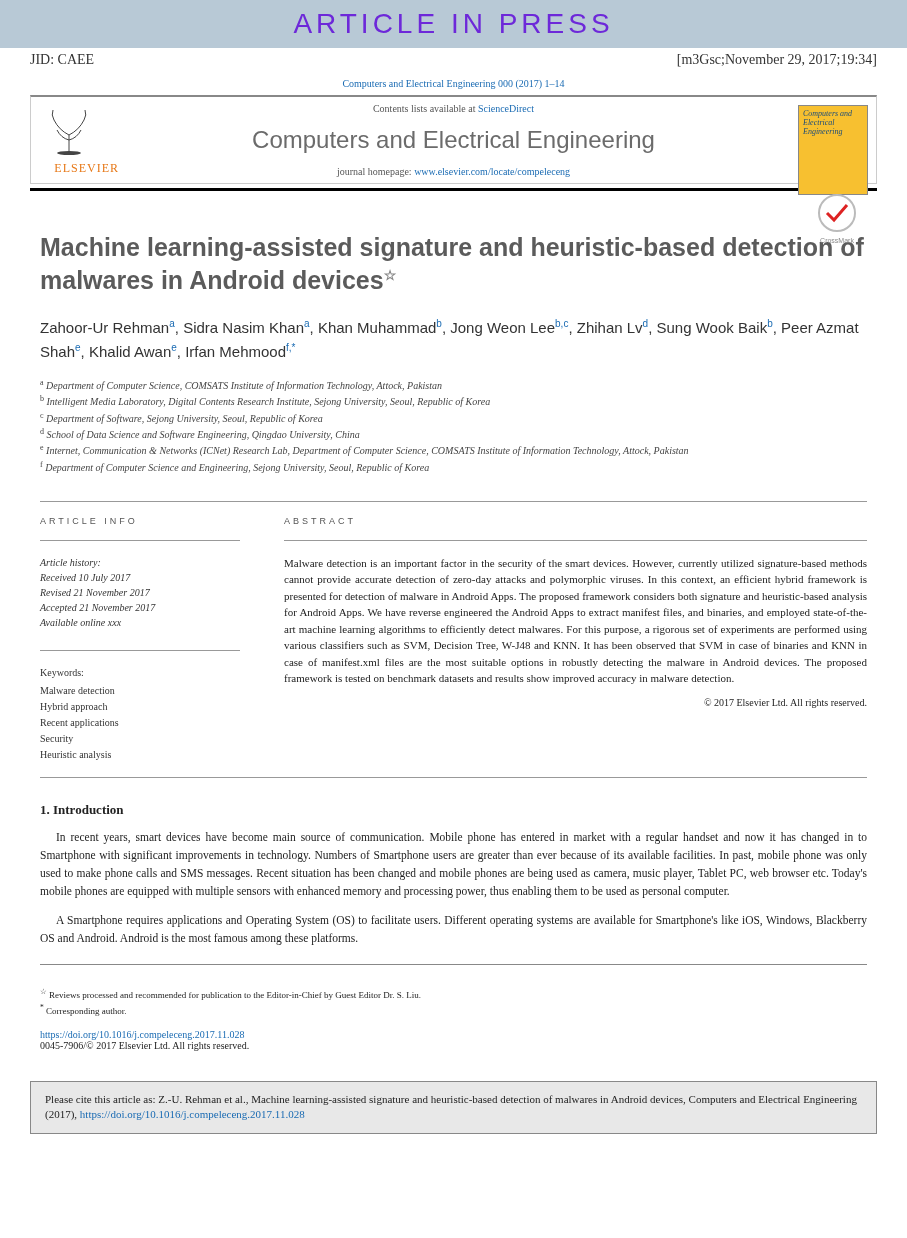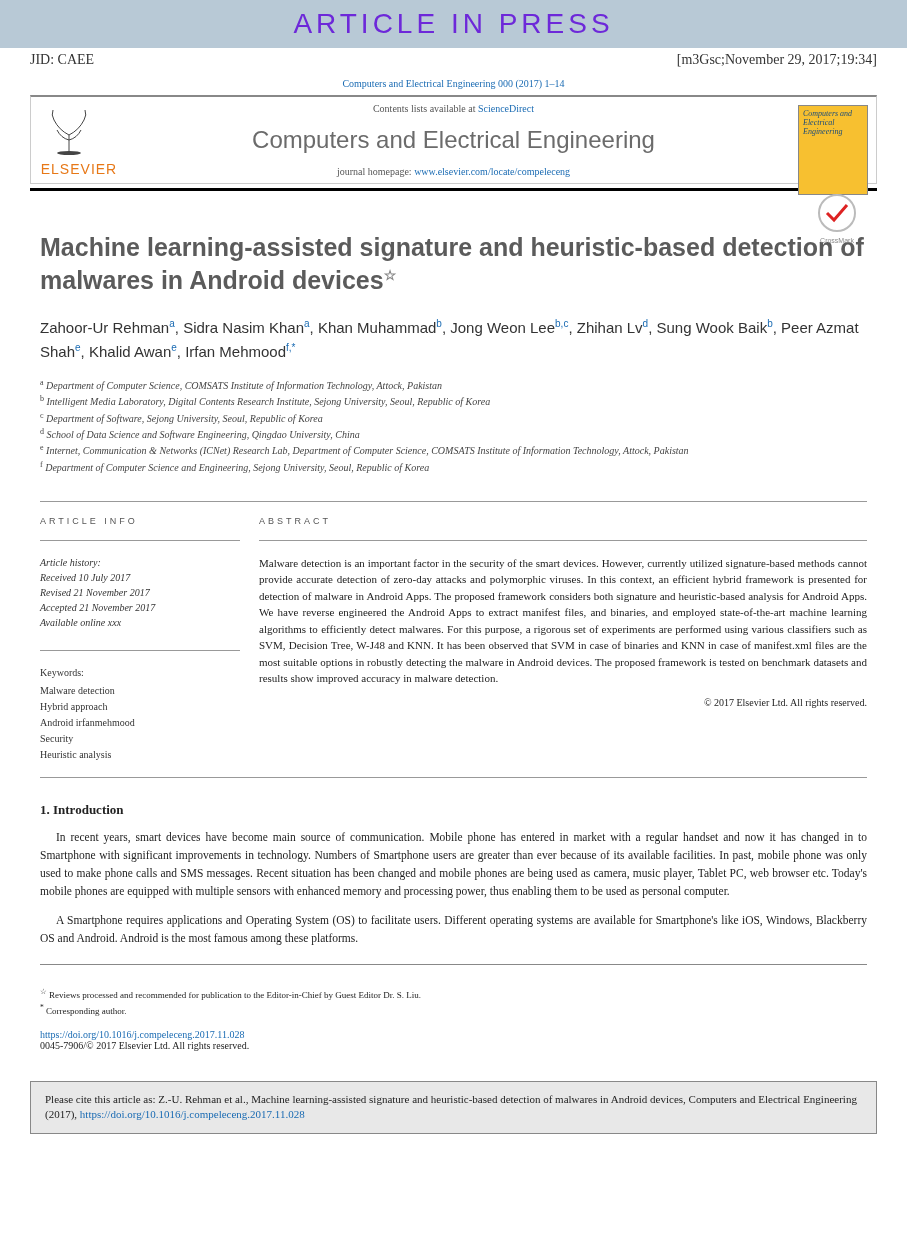--- a/index.html
+++ b/index.html
@@ -5,37 +5,37 @@
 body{margin:0;font-family:Georgia,serif;font-size:13px;color:#222;background:#fff;width:907px}
 .inpress{background:#b8c9d6;text-align:center;padding:8px 8px;font-size:28px;letter-spacing:4px;color:#6d28d9;font-family:Arial,sans-serif}
 .topbar{display:flex;justify-content:space-between;padding:4px 30px;font-size:14px}
 .jid{color:#333}
 .meta{color:#333}
 .jlink{text-align:center;color:#1a6bb3;font-size:10px;padding:6px 0}
 .jlink a{color:#1a6bb3;text-decoration:none}
 .header-box{margin:0 30px;border:1px solid #ccc;border-top:2px solid #888;position:relative;padding:6px 100px 6px 100px}
 .els-logo{position:absolute;left:8px;top:8px;width:80px;height:80px}
 .els-tree{width:60px;height:50px;margin:0 auto}
-.els-text{color:#e77817;font-size:14px;font-family:Liberation Sans, sans-serif;letter-spacing:1px;text-align:center;margin-top:2px}
+.els-text{color:#e77817;font-size:12px;font-family:Liberation Serif, serif;letter-spacing:1px;text-align:right;margin-top:2px}
 .journal-cover{position:absolute;right:8px;top:8px;width:70px;height:90px;background:#f7c030;border:1px solid #888;font-size:7px;padding:4px;box-sizing:border-box;color:#1a4b7a}
 .header-box .contents{font-size:10px;text-align:center;color:#555}
 .header-box .contents a{color:#1a6bb3;text-decoration:none}
 .header-box .jname{font-size:24px;text-align:center;color:#6b6b6b;font-family:Arial,sans-serif;margin:12px 0}
 .header-box .homepage{font-size:10px;text-align:center;color:#555}
 .header-box .homepage a{color:#1a6bb3;text-decoration:none}
 .hr-thick{border:none;border-top:3px solid #000;margin:4px 30px 0}
 .content{padding:20px 40px}
 .title{font-size:25px;color:#5b5b5b;font-family:Arial,sans-serif;line-height:1.3;margin:20px 0}
 .title sup{color:#888;font-size:14px}
 .authors{font-size:15px;color:#333;font-family:Arial,sans-serif;line-height:1.5;margin-bottom:14px}
 .authors sup{color:#1a6bb3;font-size:10px}
 .affils{font-size:10px;font-style:italic;color:#444;line-height:1.5;margin-bottom:26px}
 .affils sup{font-size:8px;font-style:normal}
 .hr-thin{border:none;border-top:1px solid #999;margin:14px 0}
-.two-col{display:flex;gap:19px}
+.two-col{display:flex;gap:44px}
 .left-col{width:200px;flex-shrink:0}
 .right-col{flex:1}
 .sec-head{font-size:9px;letter-spacing:3px;color:#555;text-transform:uppercase;font-family:Arial;margin-bottom:8px}
 .history{font-size:10px;font-style:italic;color:#333;line-height:1.5;margin-bottom:20px}
 .keywords{font-size:10px;color:#333;line-height:1.6}
 .keywords .kw-head{margin-bottom:2px}
 .abstract{font-size:11px;line-height:1.5;text-align:justify;color:#222}
 .copyright{text-align:right;font-size:10px;margin-top:10px}
 .sec-title{font-weight:bold;font-size:13px;margin:24px 0 10px}
 .body-text{font-size:11.5px;line-height:1.55;text-align:justify;text-indent:16px;margin-bottom:8px}
@@ -129,21 +129,21 @@
         <div>Received 10 July 2017</div>
         <div>Revised 21 November 2017</div>
         <div>Accepted 21 November 2017</div>
         <div>Available online xxx</div>
       </div>
       <hr class="hr-thin">
       <div class="keywords">
         <div class="kw-head">Keywords:</div>
         <div>Malware detection</div>
         <div>Hybrid approach</div>
-        <div>Android irfanmehmood</div>
+        <div>Recent applications</div>
         <div>Security</div>
         <div>Heuristic analysis</div>
       </div>
     </div>
     <div class="right-col">
       <div class="sec-head">ABSTRACT</div>
       <hr class="hr-thin">
       <div class="abstract">Malware detection is an important factor in the security of the smart devices. However, currently utilized signature-based methods cannot provide accurate detection of zero-day attacks and polymorphic viruses. In this context, an efficient hybrid framework is presented for detection of malware in Android Apps. The proposed framework considers both signature and heuristic-based analysis for Android Apps. We have reverse engineered the Android Apps to extract manifest files, and binaries, and employed state-of-the-art machine learning algorithms to efficiently detect malwares. For this purpose, a rigorous set of experiments are performed using various classifiers such as SVM, Decision Tree, W-J48 and KNN. It has been observed that SVM in case of binaries and KNN in case of manifest.xml files are the most suitable options in robustly detecting the malware in Android devices. The proposed framework is tested on benchmark datasets and results show improved accuracy in malware detection.</div>
       <div class="copyright">© 2017 Elsevier Ltd. All rights reserved.</div>
     </div>

